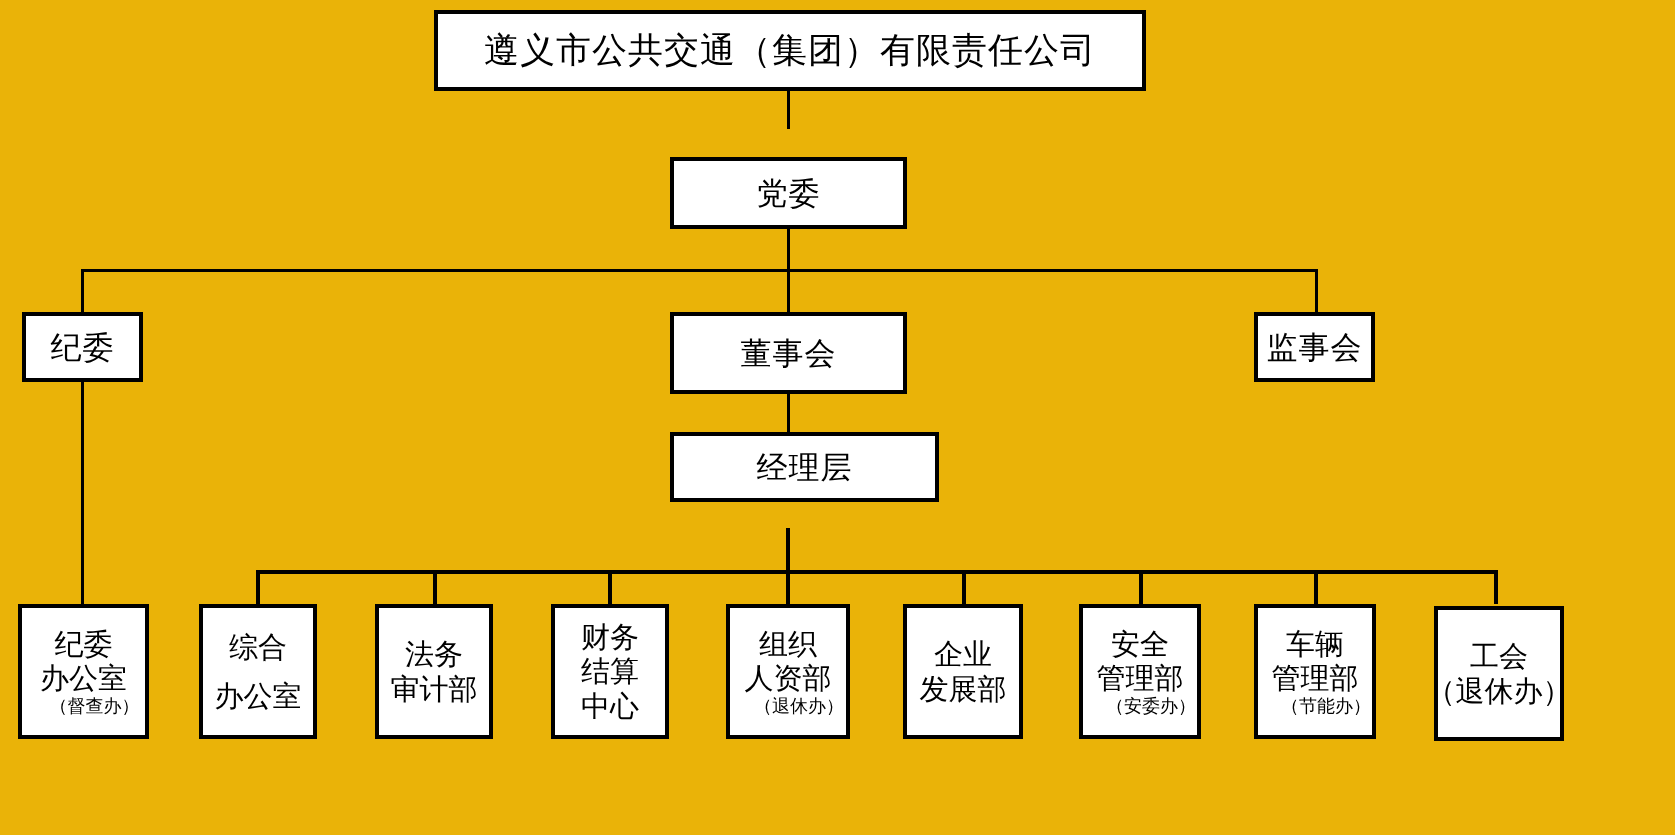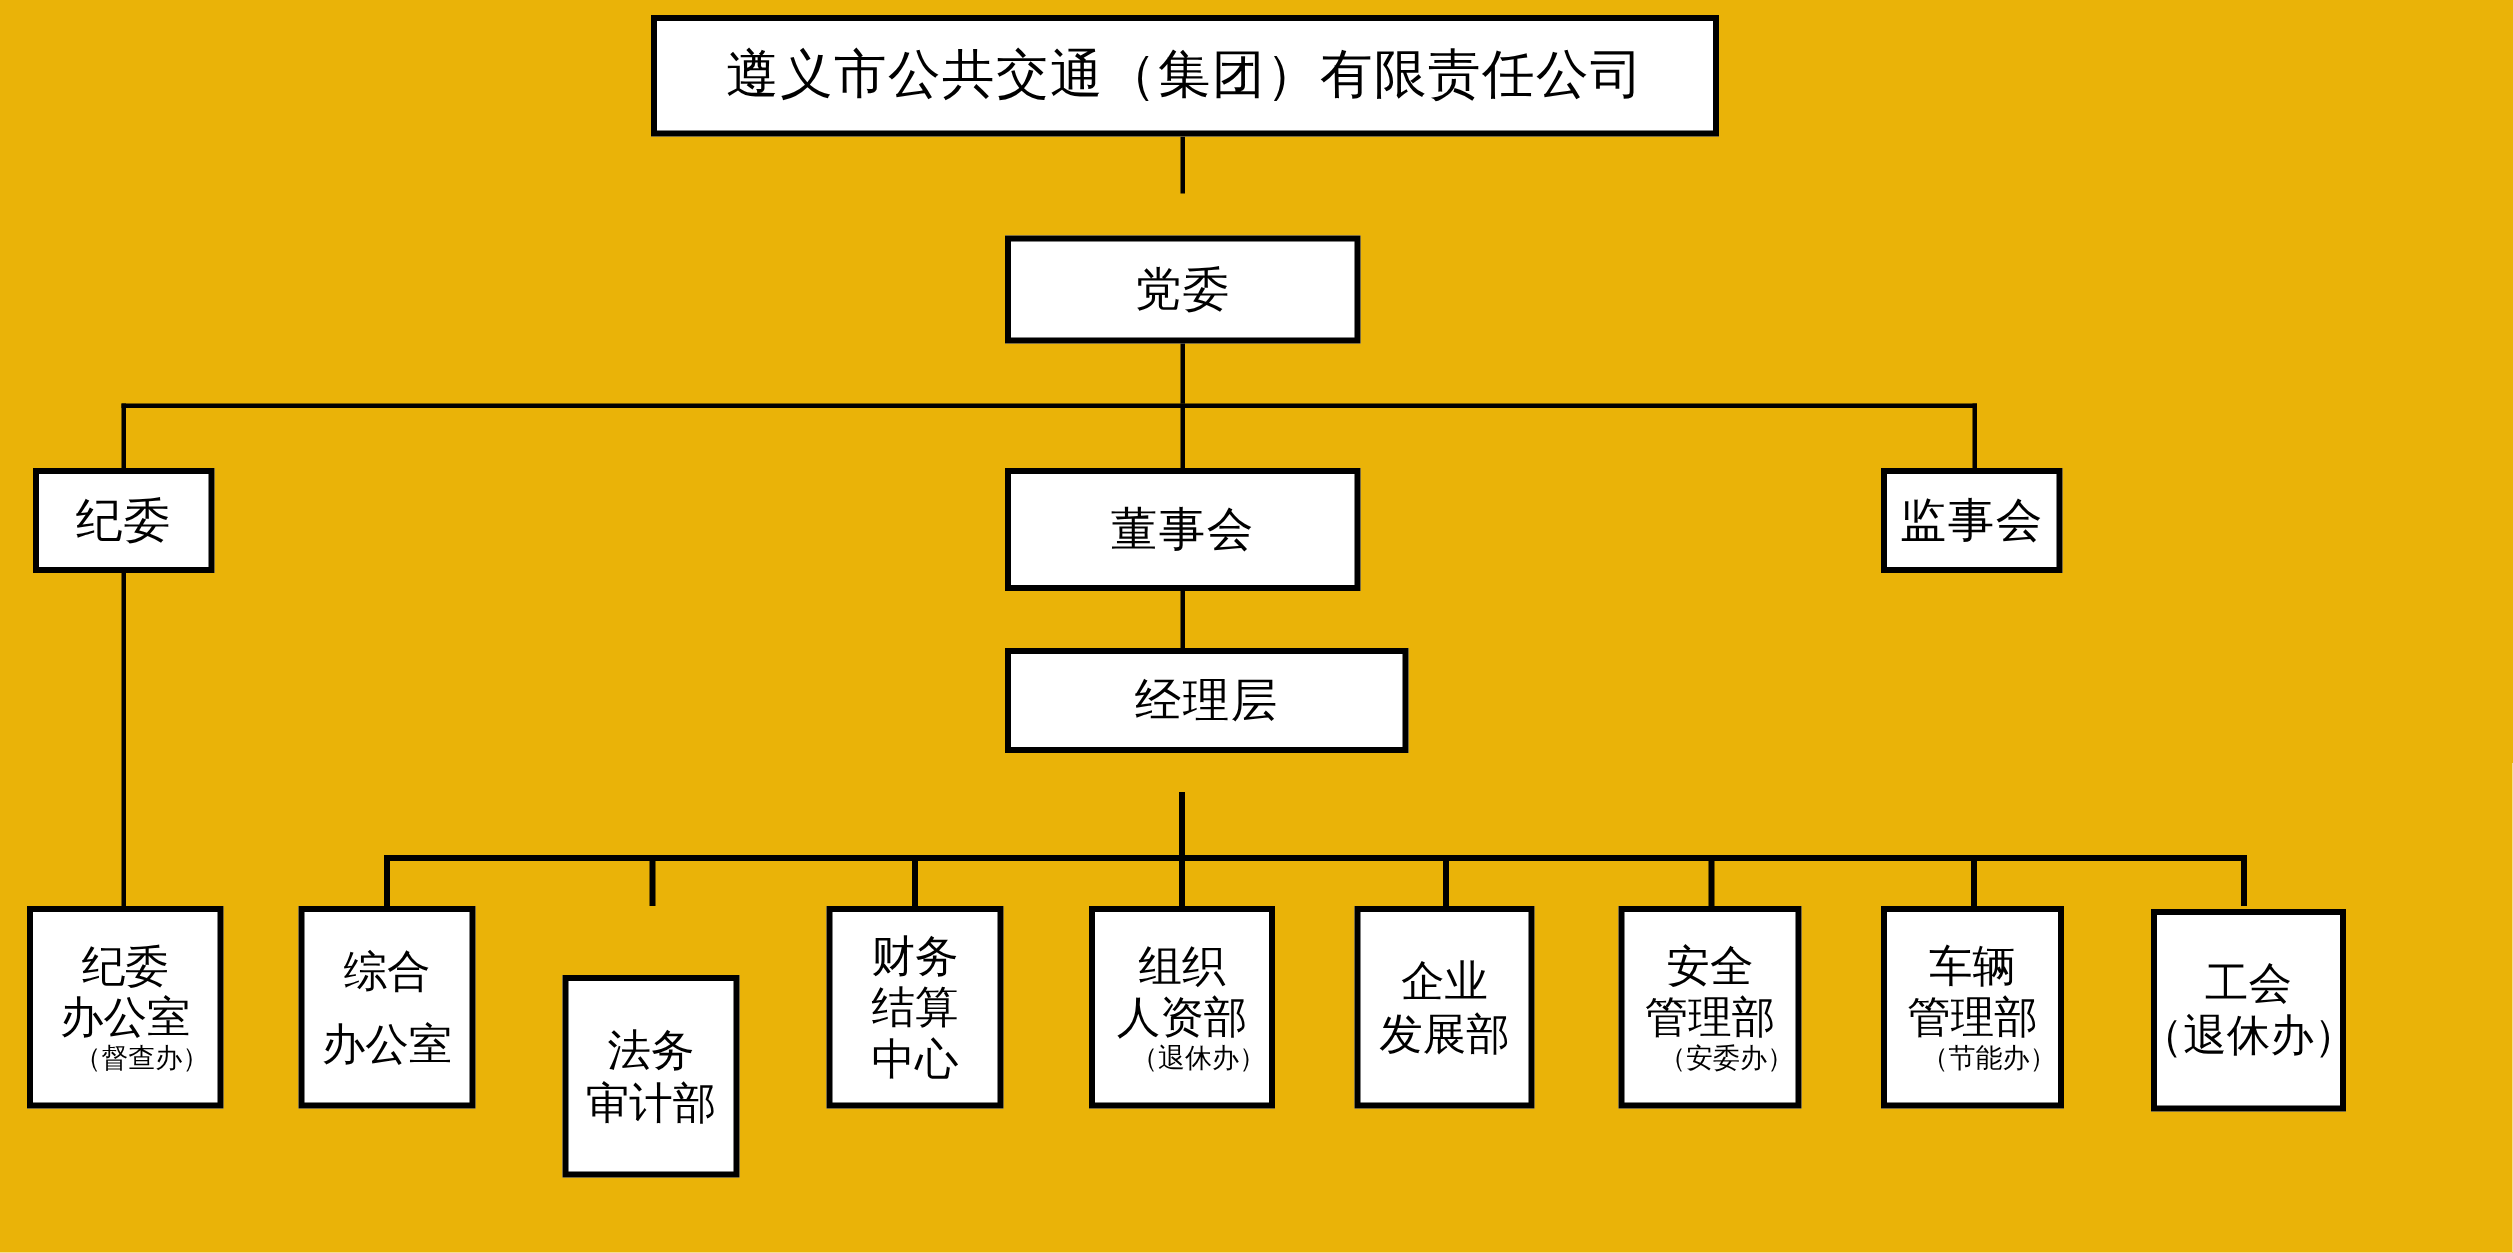--- a/index.html
+++ b/index.html
@@ -126,21 +126,21 @@
     <span class="line t-dept">纪委</span>
     <span class="line t-dept">办公室</span>
     <span class="line t-sub">（督查办）</span>
   </div>
 
   <div class="node" style="left:199px; top:604px; width:118px; height:135px;gap:15px;">
     <span class="line t-dept">综合</span>
     <span class="line t-dept">办公室</span>
   </div>
 
-  <div class="node" style="left:375px; top:604px; width:118px; height:135px;margin-top:46px;">
+  <div class="node" style="left:375px; top:604px; width:118px; height:135px;">
     <span class="line t-dept">法务</span>
     <span class="line t-dept">审计部</span>
   </div>
 
   <div class="node" style="left:551px; top:604px; width:118px; height:135px;">
     <span class="line t-dept">财务</span>
     <span class="line t-dept">结算</span>
     <span class="line t-dept">中心</span>
   </div>
 

